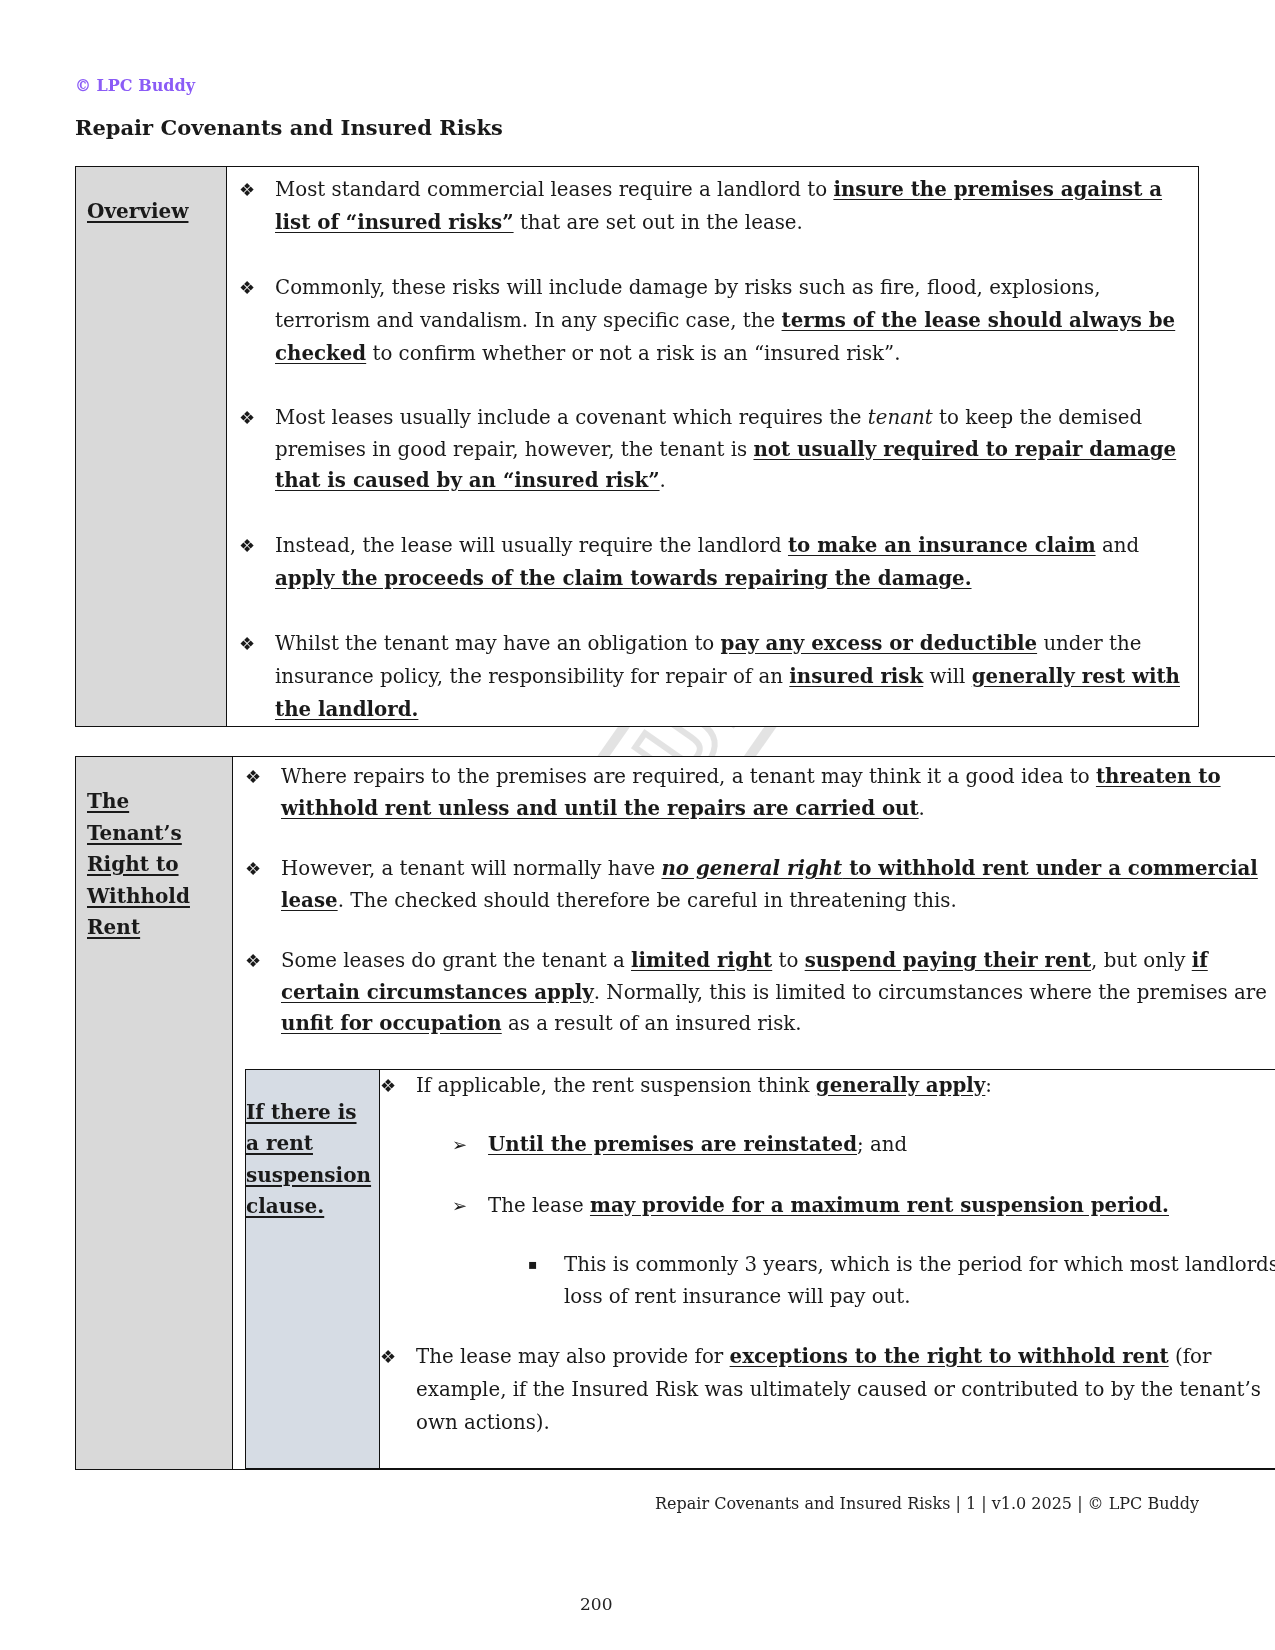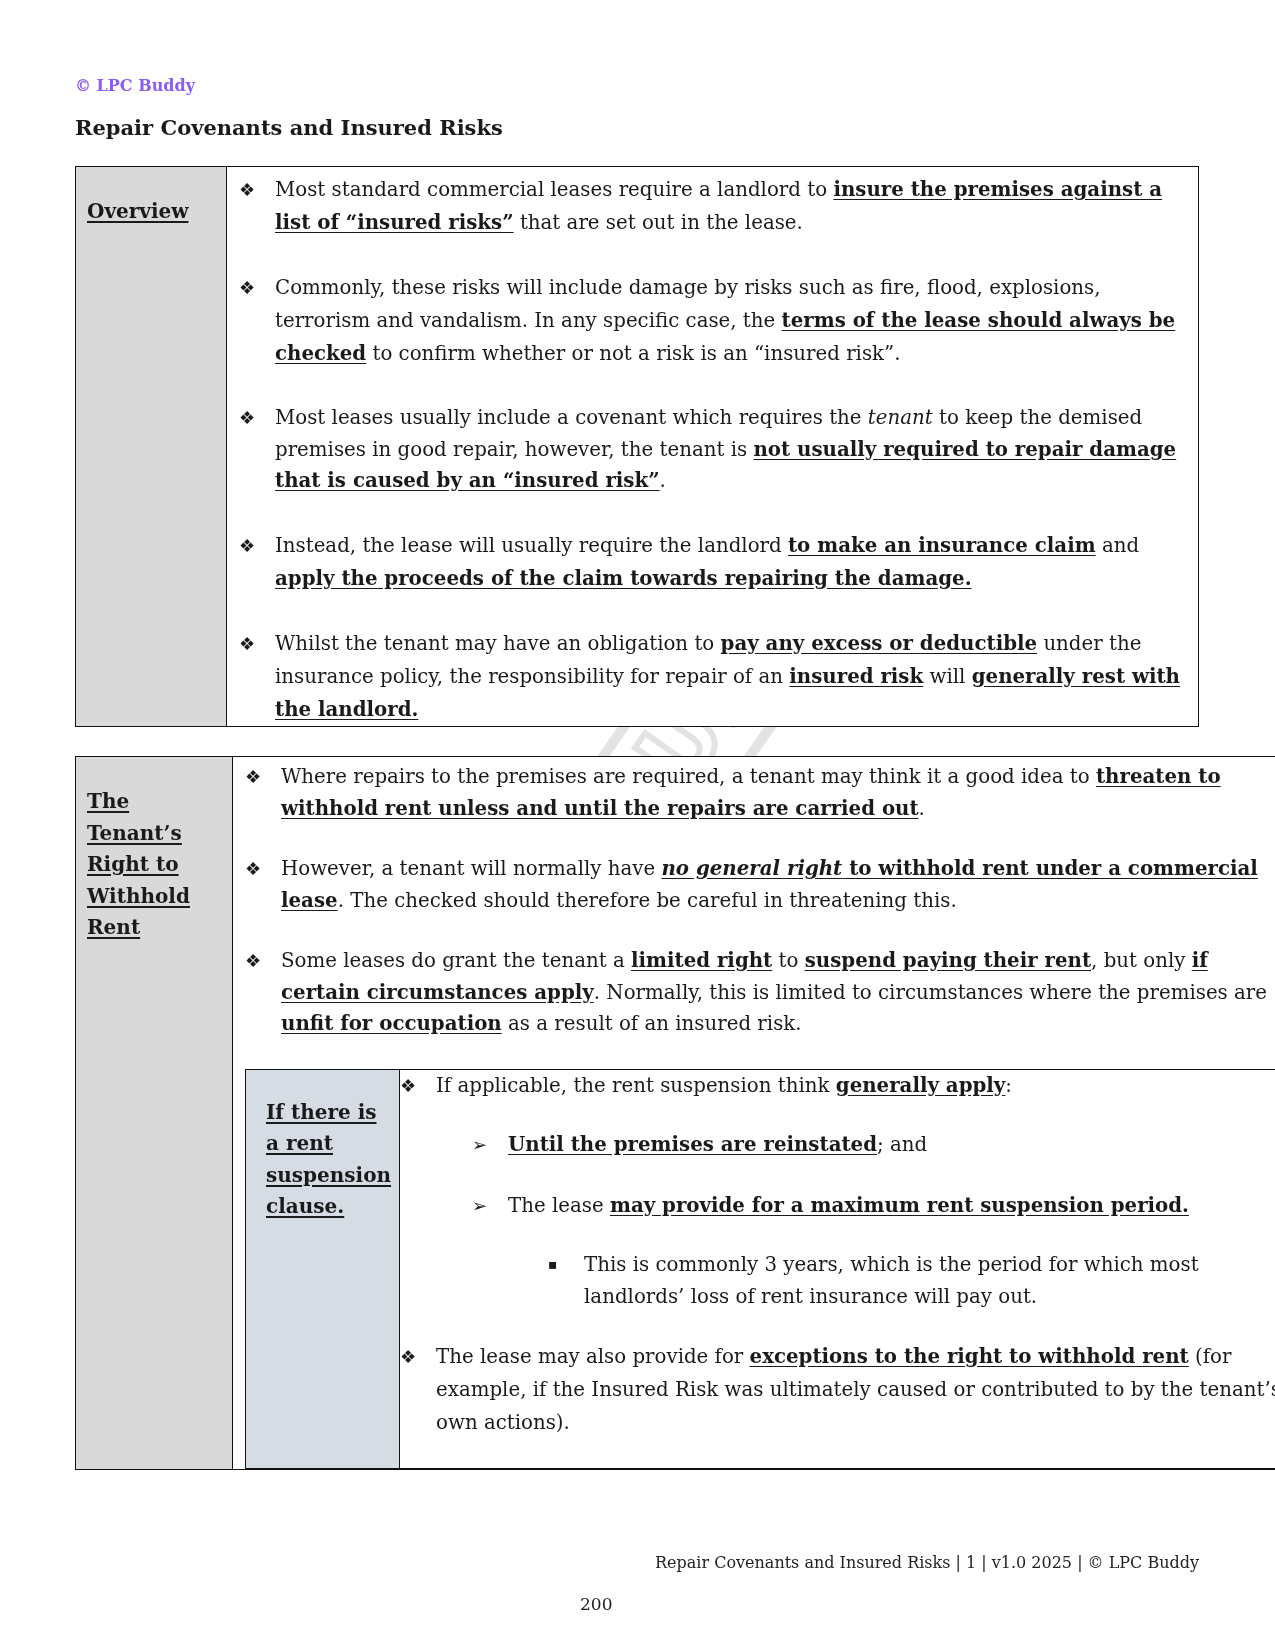--- a/index.html
+++ b/index.html
@@ -17,30 +17,30 @@
   ul.diamond > li { position:relative; padding-left:36px; font-size:19.8px; line-height:33px; margin-bottom:32px; }
   ul.diamond > li:last-child { margin-bottom:0; }
   .bullet { position:absolute; left:0; top:0; font-size:18px; }
   .b { font-weight:bold; text-decoration:underline; text-underline-offset:3px; }
   .bi { font-weight:bold; font-style:italic; text-decoration:underline; text-underline-offset:3px; }
   .i { font-style:italic; }
   .t2 ul.diamond > li { line-height:31.5px; margin-bottom:29px; }
   .nested { border-collapse:collapse; width:100%; }
   .nested td { border:1.3px solid #111; vertical-align:top; }
   .nested-label { background:#d6dce4; width:130px; }
-  .nested-label .label-text { padding:6px 8px 0 20px; }
+  .nested-label .label-text { padding:6px 8px 0 0; }
   .nested-content { padding:6px 10px 0 12px; }
   ul.arrow { list-style:none; margin:28px 0 0 0; padding:0 0 0 72px; }
   ul.arrow > li { position:relative; padding-left:36px; font-size:19.8px; line-height:31.5px; margin-bottom:29px; }
   ul.arrow .abullet { position:absolute; left:0; top:0; font-size:18px; }
   ul.square { list-style:none; margin:28px 0 0 0; padding:0 0 0 40px; }
   ul.square > li { position:relative; padding-left:36px; font-size:19.8px; line-height:31.5px; }
   ul.square .sbullet { position:absolute; left:0; top:0; font-size:14px; }
   .watermark { position:absolute; left:420px; top:580px; width:480px; height:400px; pointer-events:none; opacity:0.13; }
-  .footer { position:absolute; right:76px; top:1553px; font-size:16px; color:#222;margin-left:24px; }
+  .footer { position:absolute; right:76px; top:1494px; font-size:16px; color:#222;margin-left:24px; }
   .page-num { position:absolute; left:580px; top:1594px; font-size:17px; color:#222; }
 </style>
 </head>
 <body>
 
 <div class="page">
 
   <div class="copyright">© LPC Buddy</div>
   <h1 class="doc-title">Repair Covenants and Insured Risks</h1>
 

